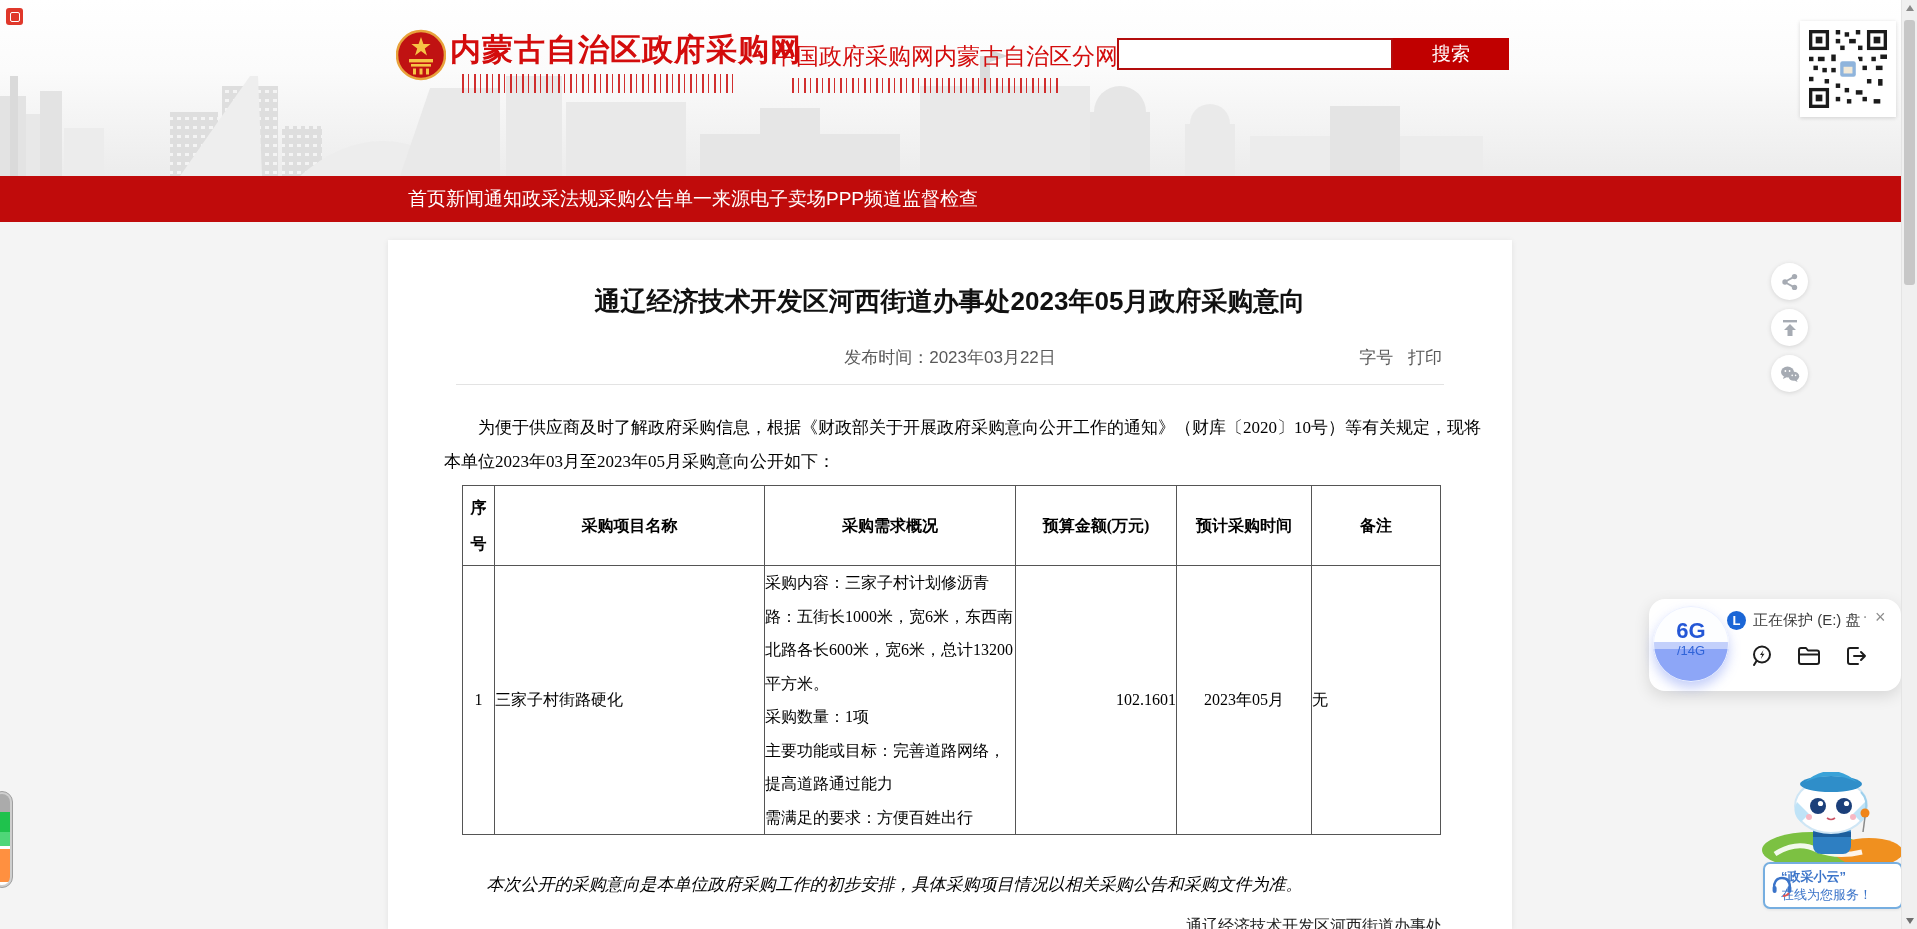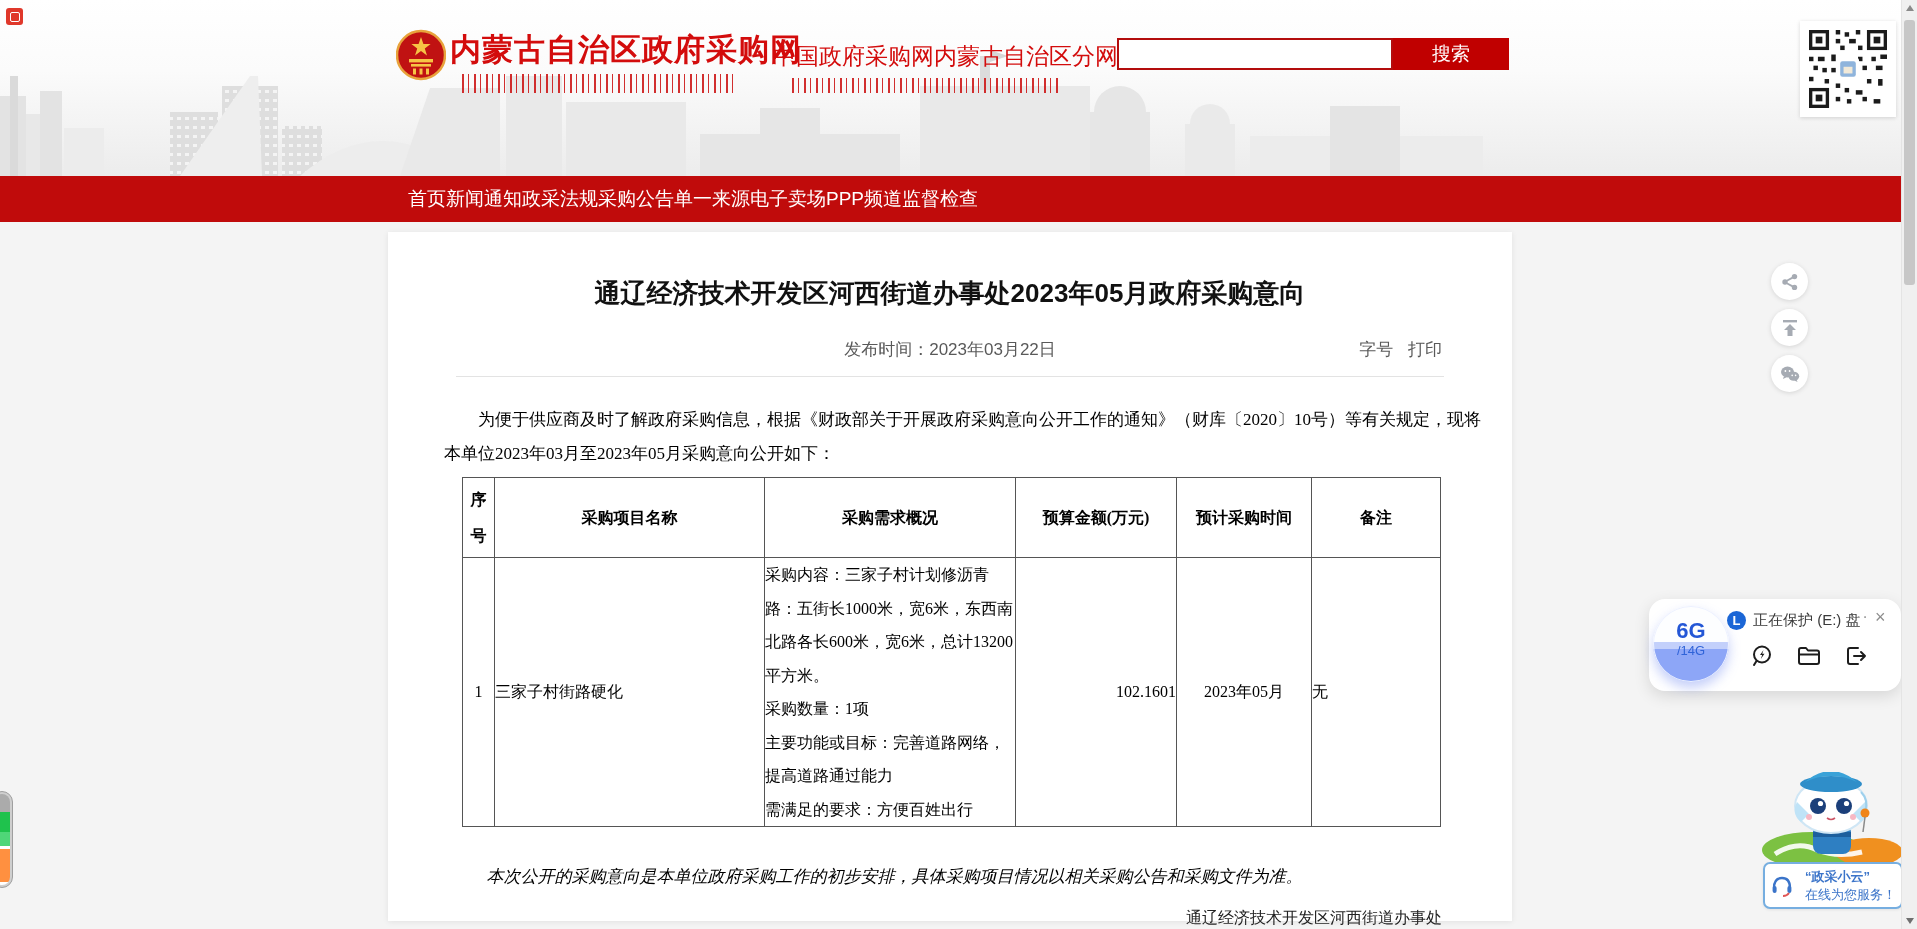--- a/index.html
+++ b/index.html
@@ -28,21 +28,21 @@
 
   .qr-card{position:absolute;left:1800px;top:21px;width:96px;height:96px;background:#fff;
     box-shadow:0 1px 4px rgba(0,0,0,.15);display:flex;align-items:center;justify-content:center}
 
   
   .main-nav{position:absolute;left:0;top:176px;width:1901px;height:46px;background:#c00b0b}
   .nav-inner{position:absolute;left:408px;top:0;width:1062px;height:46px;display:flex;justify-content:flex-start;align-items:center}
   .nav-item{color:#fff;font-size:19px;white-space:nowrap;cursor:pointer}
 
   
-  .card{position:absolute;left:388px;top:232px;width:1124px;height:689px;background:#fff;
+  .card{position:absolute;left:388px;top:240px;width:1124px;height:689px;background:#fff;
     box-shadow:0 1px 6px rgba(0,0,0,.08)}
   .article-title{margin:44px 60px 0;text-align:center;font-size:26px;font-weight:bold;color:#111;line-height:34px}
   .meta-row{position:relative;margin-top:28px;height:24px;font-size:17px;color:#595959}
   .meta-publish{text-align:center}
   .meta-actions{position:absolute;right:70px;top:0}
   .meta-actions span{cursor:pointer;margin-left:10px}
   .divider{margin:14px 68px 0;border-bottom:1px solid #e3e3e3}
   .intro{margin:26px 20px 0 56px;font-family:"Liberation Serif","DejaVu Serif",serif;
     font-size:17px;color:#000;line-height:34px;text-indent:2em}
 
@@ -82,21 +82,21 @@
     font-weight:bold;display:flex;align-items:center;justify-content:center}
   .guard-status{font-size:15px;color:#3a3a3a;white-space:nowrap}
   .guard-more{position:absolute;left:200px;top:8px;color:#9a9a9a;font-size:17px;cursor:pointer;letter-spacing:1px}
   .guard-close{position:absolute;left:226px;top:8px;color:#8d8d8d;font-size:18px;cursor:pointer}
   .guard-actions{position:absolute;left:100px;top:44px;display:flex;gap:21px}
   .guard-actions .gbtn{width:26px;height:26px;cursor:pointer;display:flex;align-items:center;justify-content:center}
 
   
   .mascot{position:absolute;left:1757px;top:772px;width:152px;height:150px;cursor:pointer}
   .mascot-label{position:absolute;left:6px;top:90px;width:140px;height:47px;background:#fff;
-    border:2px solid #76aee0;border-radius:7px;box-sizing:border-box;padding:4px 2px 0 40px;
+    border:2px solid #76aee0;border-radius:7px;box-sizing:border-box;padding:4px 2px 0 16px;
     font-size:13px;color:#3b74c9;line-height:18px;box-shadow:0 1px 3px rgba(0,0,0,.08)}
   .mascot-label .l1{font-weight:bold}
   .headset-ic{position:absolute;left:5px;top:10px}
 
   
   .scrollbar{position:absolute;left:1901px;top:0;width:16px;height:929px;background:#f0f0f0;border-left:1px solid #e4e4e4;box-sizing:border-box}
   .sb-thumb{position:absolute;left:2px;top:20px;width:11px;height:265px;background:#c7c7c7;border-radius:3px}
   .tri{position:absolute;left:4px;width:0;height:0;border-left:4px solid transparent;border-right:4px solid transparent}
   .tri.up{top:5px;border-bottom:6px solid #8a8a8a}
   .tri.down{top:918px;border-top:6px solid #6f6f6f}

